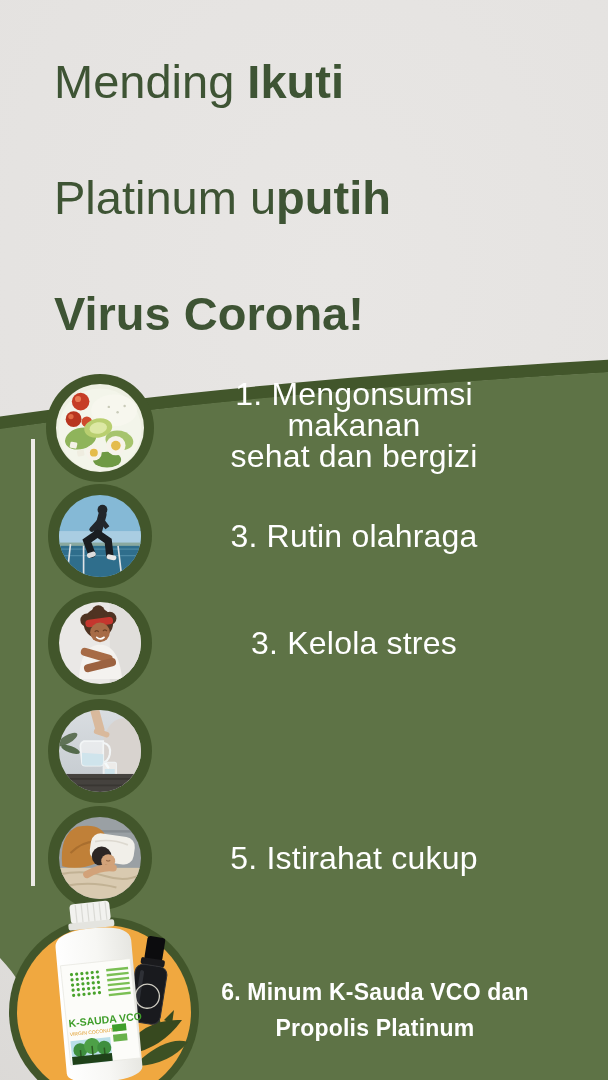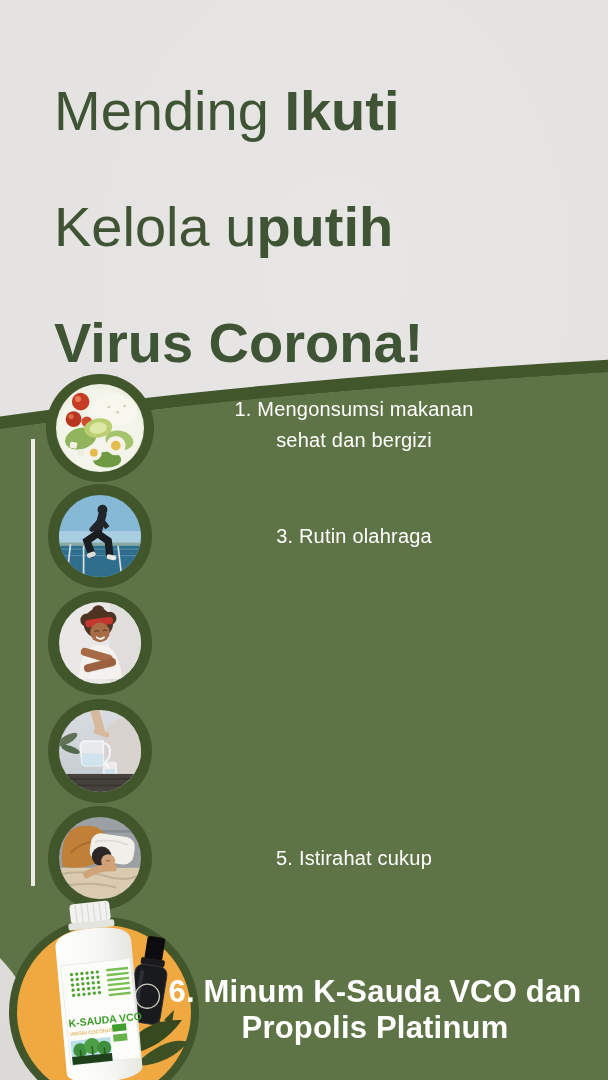--- a/index.html
+++ b/index.html
@@ -1,46 +1,46 @@
 <!DOCTYPE html>
 <html><head>
 <meta charset="utf-8">
 <style>
   html,body{margin:0;padding:0;}
   body{width:608px;height:1080px;font-family:"Liberation Sans","DejaVu Sans",sans-serif;}
   .canvas{position:relative;width:608px;height:1080px;overflow:hidden;
     background:radial-gradient(130% 95% at 55% 25%, #e8e6e4 0%, #e4e2e0 55%, #d9d7d4 100%);}
   .bg-svg{position:absolute;left:0;top:0;width:608px;height:1080px;}
   
-  .title{position:absolute;left:54px;top:44px;width:530px;color:#3e5434;
-    font-size:56px;line-height:58px;letter-spacing:0px;font-weight:400;}
+  .title{position:absolute;left:54px;top:22px;width:530px;color:#3e5434;
+    font-size:47px;line-height:58px;letter-spacing:0px;font-weight:400;}
   .title .b{font-weight:700;}
   
   .vline{position:absolute;left:31px;top:439px;width:4px;height:447px;background:#edebe7;}
   
   .ring{position:absolute;border-radius:50%;background:#42562b;}
   .ring .photo{position:absolute;border-radius:50%;overflow:hidden;}
   .ring .photo svg{display:block;width:100%;height:100%;}
   .ring1{left:46px;top:374px;width:108px;height:108px;}
   .ring1 .photo{left:10px;top:10px;width:88px;height:88px;}
   .ring2{left:48px;top:484px;width:104px;height:104px;}
   .ring3{left:48px;top:591px;width:104px;height:104px;}
   .ring4{left:48px;top:699px;width:104px;height:104px;}
   .ring5{left:48px;top:806px;width:104px;height:104px;}
   .ring2 .photo,.ring3 .photo,.ring4 .photo,.ring5 .photo{left:11px;top:11px;width:82px;height:82px;}
   
   .step-text{position:absolute;left:168px;width:372px;display:flex;align-items:center;justify-content:center;
-    color:#ffffff;font-size:20px;line-height:31px;text-align:center;white-space:pre-line;font-weight:400;height:90px;
+    color:#ffffff;font-size:32px;line-height:31px;text-align:center;white-space:pre-line;font-weight:400;height:90px;
     letter-spacing:0.2px;}
   .st1{top:380px;}
   .st2{top:491px;}
   .st3{top:598px;}
   .st4{top:706px;}
   .st5{top:813px;}
-  .st6{top:953px;left:160px;width:430px;height:114px;font-size:31px;line-height:36px;font-weight:700;}
+  .st6{top:953px;left:160px;width:430px;height:114px;font-size:23px;line-height:36px;font-weight:700;}
   
   .product-svg{position:absolute;left:42px;top:888px;width:160px;height:192px;}
 </style>
 </head>
 <body>
 
 <div class="canvas">
 
   <svg class="bg-svg" viewBox="0 0 608 1080" preserveAspectRatio="none">
 
@@ -48,21 +48,21 @@
 
     <path d="M-6,430 C170,404 400,384 614,372 L614,1086 L40,1086 C46,1030 30,986 -6,952 Z" fill="#5e7346"></path>
 
     <circle cx="104" cy="1012" r="95" fill="#42562b"></circle>
     <circle cx="104" cy="1012" r="87" fill="#f0a840"></circle>
   </svg>
 
   <h1 class="title">
     <span>Mending </span><span class="b">Ikuti</span><br>
     <br>
-    <span>Kelola u</span><span class="b">putih</span><br>
+    <span>Platinum u</span><span class="b">putih</span><br>
     <br>
     <span class="b">Virus Corona!</span>
   </h1>
 
   <div class="vline"></div>
 
   <div class="ring ring1">
     <div class="photo">
       <svg viewBox="0 0 100 100">
         <rect width="100" height="100" fill="#eef0e3"></rect>
@@ -174,20 +174,21 @@
         <rect y="62" width="100" height="38" fill="#d9cab0"></rect>
         <path d="M0,70 Q30,64 56,72 T100,70 M8,84 Q40,78 70,86" stroke="#c2b294" stroke-width="2.5" fill="none"></path>
         <path d="M34,70 Q52,60 66,62" stroke="#d2a279" stroke-width="9" fill="none" stroke-linecap="round"></path>
       </svg>
     </div>
   </div>
 
   <div class="step-text st1">1. Mengonsumsi makanan
 sehat dan bergizi</div>
   <div class="step-text st2">3. Rutin olahraga</div>
+  <div class="step-text st3">3. Kelola stres</div>
   <div class="step-text st5">5. Istirahat cukup</div>
   <div class="step-text st6">6. Minum K-Sauda VCO dan
 Propolis Platinum</div>
 
   <svg class="product-svg" viewBox="0 0 160 192">
 
     <g transform="translate(82,116)">
       <path d="M0,46 Q20,14 58,16 Q38,44 6,50 Z" fill="#37491f"></path>
       <path d="M16,56 Q44,32 64,38 Q46,60 14,62 Z" fill="#3d5124"></path>
       <path d="M26,20 L32,4 L37,20 Z M40,16 L50,6 L48,20 Z" fill="#37491f"></path>

